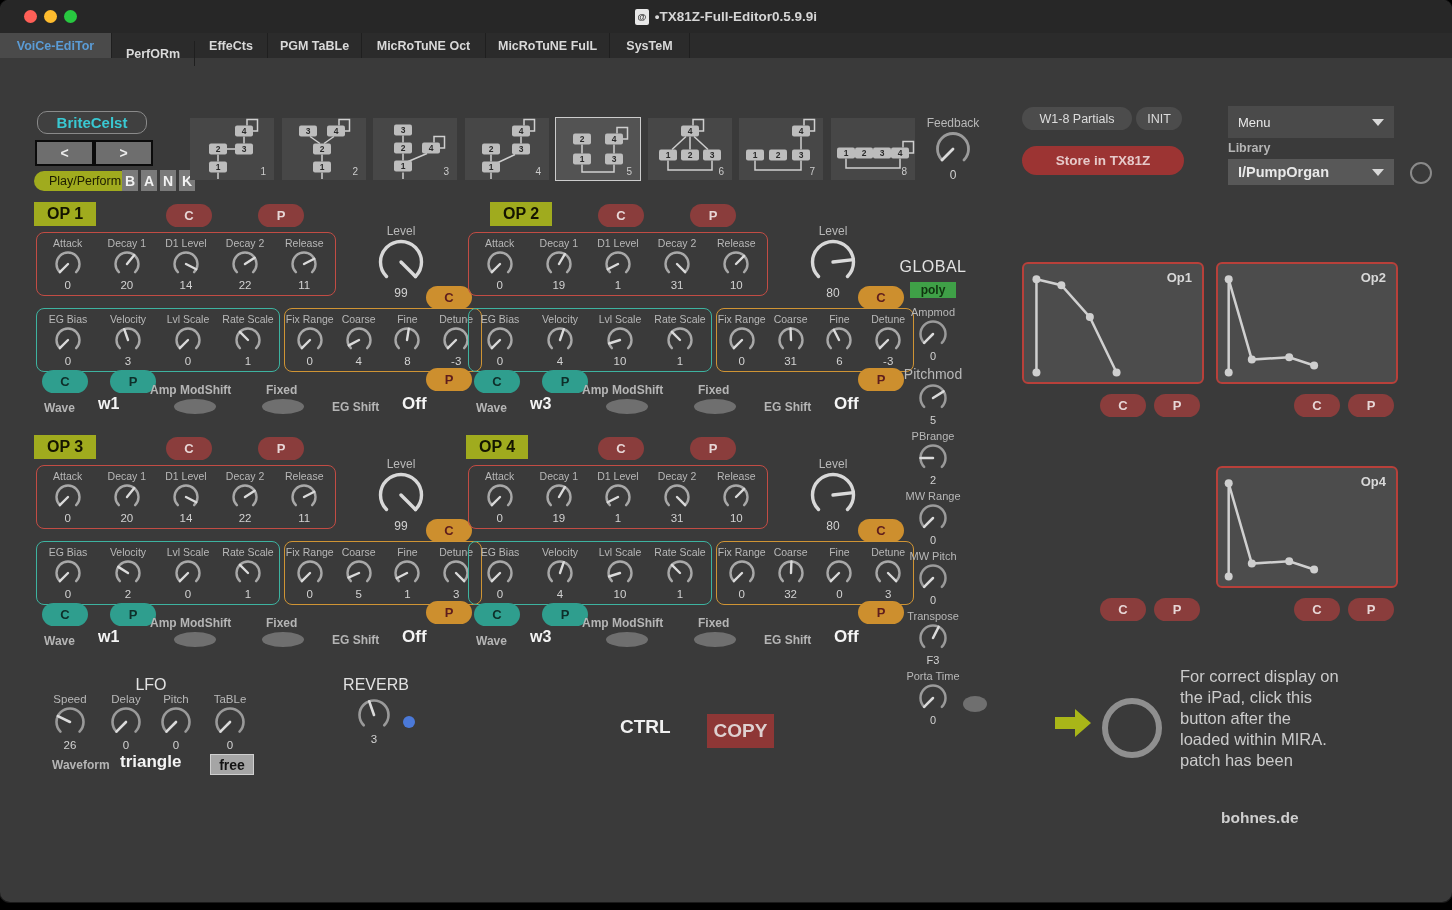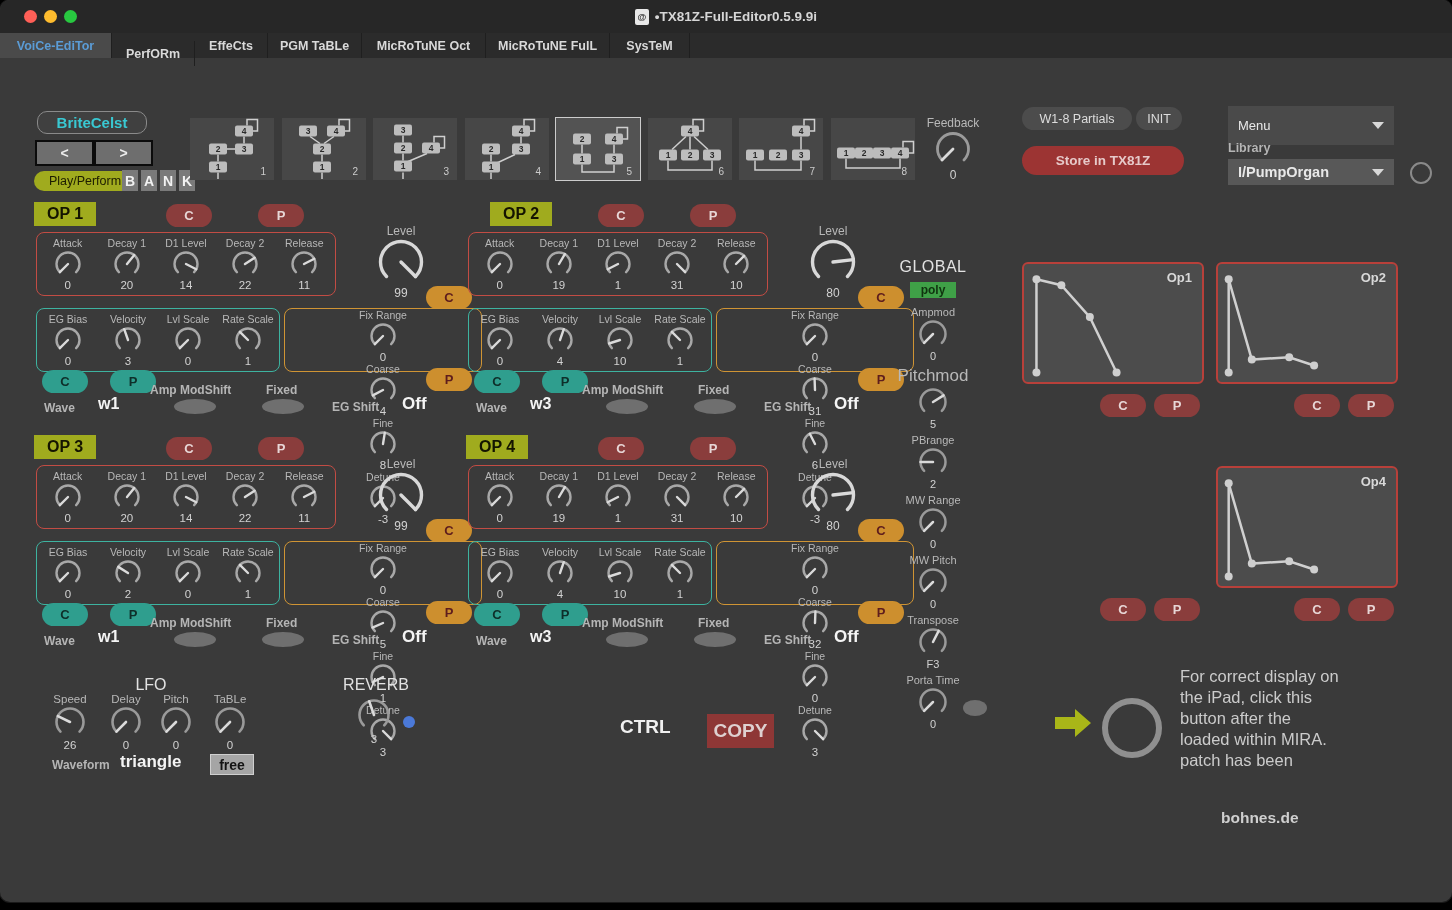--- a/index.html
+++ b/index.html
@@ -24,21 +24,21 @@
   #content{position:absolute;left:0;top:0;width:100%;height:100%;}
   .pill{position:absolute;width:46px;height:23px;border-radius:12px;display:flex;align-items:center;
     justify-content:center;font-weight:bold;font-size:13px;cursor:pointer;}
   .red-pill{background:#8a3d3c;color:#e7d6d6;}
   .teal-pill{background:#2f9e8e;color:#0e2f2a;}
   .orange-pill{background:#cd8f2e;color:#5e1d1d;}
   .box{position:absolute;border-radius:8px;display:flex;justify-content:space-evenly;
     align-items:center;box-sizing:border-box;}
   .red-box{border:1.5px solid #c24c44;}
   .teal-box{border:1.5px solid #3db3a0;}
-  .orange-box{border:1.5px solid #cf9434;flex-direction:column;}
+  .orange-box{border:1.5px solid #cf9434;}
   .knob-unit{display:flex;flex-direction:column;align-items:center;}
   .knob-label{font-size:10.5px;color:#b8b8b8;white-space:nowrap;margin-bottom:1px;}
   .knob-value{font-size:11.5px;color:#d2d2d2;margin-top:1px;}
   .small-label{position:absolute;font-size:12px;color:#b5b5b5;white-space:nowrap;font-weight:bold;}
   .bold-value{position:absolute;font-size:16px;font-weight:bold;color:#f4f4f4;white-space:nowrap;}
   .oval{position:absolute;width:42px;height:15px;border-radius:50%;background:#6f6f6f;cursor:pointer;}
   .op-label{position:absolute;background:#a0ab1e;color:#141400;font-weight:bold;font-size:16px;
     padding:3px 13px;cursor:pointer;}
   .op-panel{position:absolute;width:452px;height:222px;}
   .alg-tile{position:absolute;width:84px;height:62px;background:#474747;cursor:pointer;}
@@ -765,21 +765,21 @@
               <div class="knob-label" style="font-size: 11px;">Ampmod</div>
               <svg width="30" height="30" viewBox="0 0 30 30">
                 <path d="M 6.161250000000001 23.838749999999997 A 12.5 12.5 0 1 1 23.838749999999997 23.838749999999997" fill="none" stroke="#9a9a9a" stroke-width="2.5" stroke-linecap="round"></path>
                 <line x1="15" y1="15" x2="6.161165235168157" y2="23.838834764831844" stroke="#dadada" stroke-width="2.5" stroke-linecap="round"></line>
               </svg>
               <div class="knob-value" style="font-size: 11px;">0</div>
             </div>
           </div>
           <div style="position: relative; margin-bottom: 4px;">
             <div class="knob-unit" style="width: 76px;">
-              <div class="knob-label" style="font-size: 17px;">Pitchmod</div>
+              <div class="knob-label" style="font-size: 14px;">Pitchmod</div>
               <svg width="30" height="30" viewBox="0 0 30 30">
                 <path d="M 6.161250000000001 23.838749999999997 A 12.5 12.5 0 1 1 23.838749999999997 23.838749999999997" fill="none" stroke="#9a9a9a" stroke-width="2.5" stroke-linecap="round"></path>
                 <line x1="15" y1="15" x2="25.584052490353557" y2="8.3495990435583" stroke="#dadada" stroke-width="2.5" stroke-linecap="round"></line>
               </svg>
               <div class="knob-value" style="font-size: 11px;">5</div>
             </div>
           </div>
           <div style="position: relative; margin-bottom: 4px;">
             <div class="knob-unit" style="width: 76px;">
               <div class="knob-label" style="font-size: 11px;">PBrange</div>
@@ -828,21 +828,21 @@
                 <line x1="15" y1="15" x2="6.161165235168157" y2="23.838834764831844" stroke="#dadada" stroke-width="2.5" stroke-linecap="round"></line>
               </svg>
               <div class="knob-value" style="font-size: 11px;">0</div>
             </div>
             <div class="oval" style="left: 68px; top: 26px; width: 24px; height: 16px;"></div>
           </div>
         </div>
         <div class="gray-pill-btn" style="left: 1022px; top: 107px; width: 110px; height: 23px;">W1-8 Partials</div>
         <div class="gray-pill-btn" style="left: 1136px; top: 107px; width: 46px; height: 23px;">INIT</div>
         <div style="position: absolute; left: 1022px; top: 146px; width: 162px; height: 29px; background: rgb(156, 52, 51); color: rgb(230, 201, 201); border-radius: 15px; display: flex; align-items: center; justify-content: center; font-size: 13.5px; font-weight: bold; cursor: pointer;">Store in TX81Z</div>
-        <div class="dropdown" style="left: 1228px; top: 106px; width: 166px; height: 39px; background: rgb(74, 74, 74); font-size: 13px;">
+        <div class="dropdown" style="left: 1228px; top: 106px; width: 166px; height: 32px; background: rgb(74, 74, 74); font-size: 13px;">
           <span>Menu</span>
           <span class="caret"></span>
         </div>
         <div class="small-label" style="left: 1228px; top: 141px; font-size: 12.5px;">Library</div>
         <div class="dropdown" style="left: 1228px; top: 159px; width: 166px; height: 26px; background: rgb(88, 88, 88); font-size: 14.5px; font-weight: bold;">
           <span>I/PumpOrgan</span>
           <span class="caret"></span>
         </div>
         <div style="position: absolute; left: 1410px; top: 162px; width: 18px; height: 18px; border-radius: 50%; border: 2.5px solid rgb(138, 138, 138); cursor: pointer;"></div>
         <div class="env-display" style="left: 1022px; top: 262px;"><div class="env-label">Op1</div><svg width="178" height="118">

